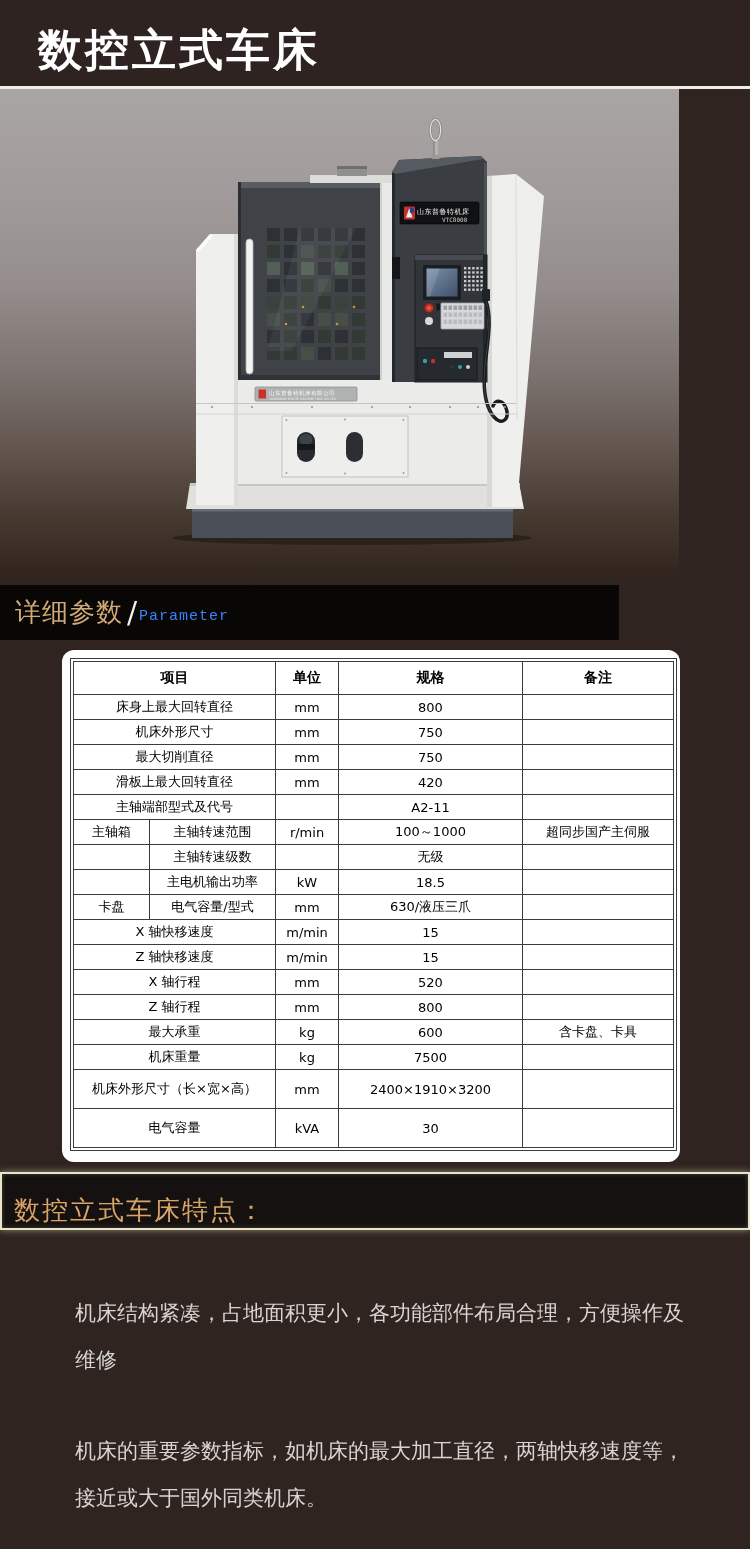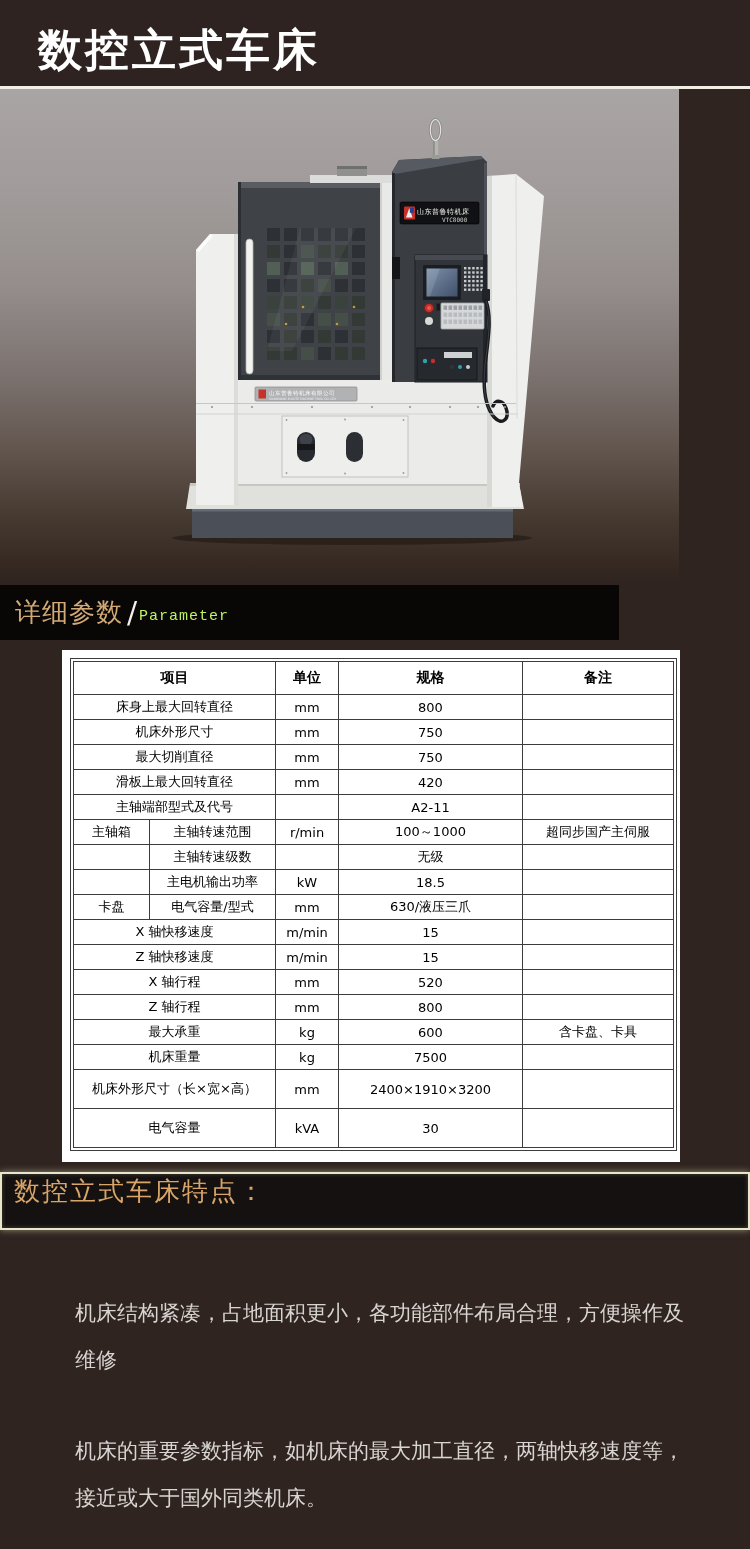--- a/index.html
+++ b/index.html
@@ -16,39 +16,39 @@
   .machine-section{position:absolute;left:0;top:89px;width:679px;height:496px;
      background:linear-gradient(180deg,#a9a5a4 0%,#a19c9b 20%,#948d8b 40%,#7e7572 56%,
                 #645750 72%,#473a31 86%,#332720 97%,#2f2420 100%);}
   .machine-section svg{display:block;}
 
   
   .param-bar{position:absolute;left:0;top:585px;width:619px;height:55px;background:#090706;
              display:flex;align-items:center;}
   .param-bar .cn{font-size:26px;color:#d2a977;margin-left:15px;letter-spacing:1px;}
   .param-bar .slash{font-size:30px;color:#f5f2ec;font-family:"DejaVu Serif",serif;margin:0 2px 0 4px;}
-  .param-bar .en{font-size:15px;color:#bef264;font-family:"Liberation Mono","DejaVu Sans Mono",monospace;
+  .param-bar .en{font-size:15px;color:#3b82f6;font-family:"Liberation Mono","DejaVu Sans Mono",monospace;
                  position:relative;top:4px;letter-spacing:1px;}
 
   
-  .param-panel{position:absolute;left:62px;top:650px;width:618px;height:512px;background:#ffffff;}
+  .param-panel{position:absolute;left:62px;top:650px;width:618px;height:512px;background:#ffffff;border-radius:12px;}
   .table-frame{position:absolute;left:8px;top:8px;border:1px solid #3c3c3c;padding:2px;background:#fff;}
   table.params{border-collapse:collapse;table-layout:fixed;width:600px;
                font-family:"DejaVu Sans",sans-serif;font-size:13px;color:#000;}
   table.params th,table.params td{border:1px solid #3c3c3c;text-align:center;vertical-align:middle;
                padding:0 2px;overflow:hidden;white-space:nowrap;}
   table.params thead tr{height:33px;}
   table.params th{font-size:14px;font-weight:bold;}
   table.params tr.std{height:25px;}
   table.params tr.tall{height:39px;}
 
   
   .features-bar{position:absolute;left:0;top:1172px;width:750px;height:58px;box-sizing:border-box;
      background:#141110;border:2px solid #e9e5c9;box-shadow:0 0 7px rgba(233,227,185,.55),inset 0 0 4px rgba(233,227,185,.25);
-     display:flex;align-items:flex-start;}
+     display:flex;align-items:flex-end;}
   .features-bar .txt{font-size:26px;color:#d8a468;margin-left:12px;letter-spacing:2px;}
 
   
   .feature-text{position:absolute;left:75px;top:1290px;width:615px;color:#d8d4d1;
      font-size:21px;line-height:47px;}
   .feature-text p{margin:0 0 44px 0;}
 </style>
 </head>
 <body>
 

